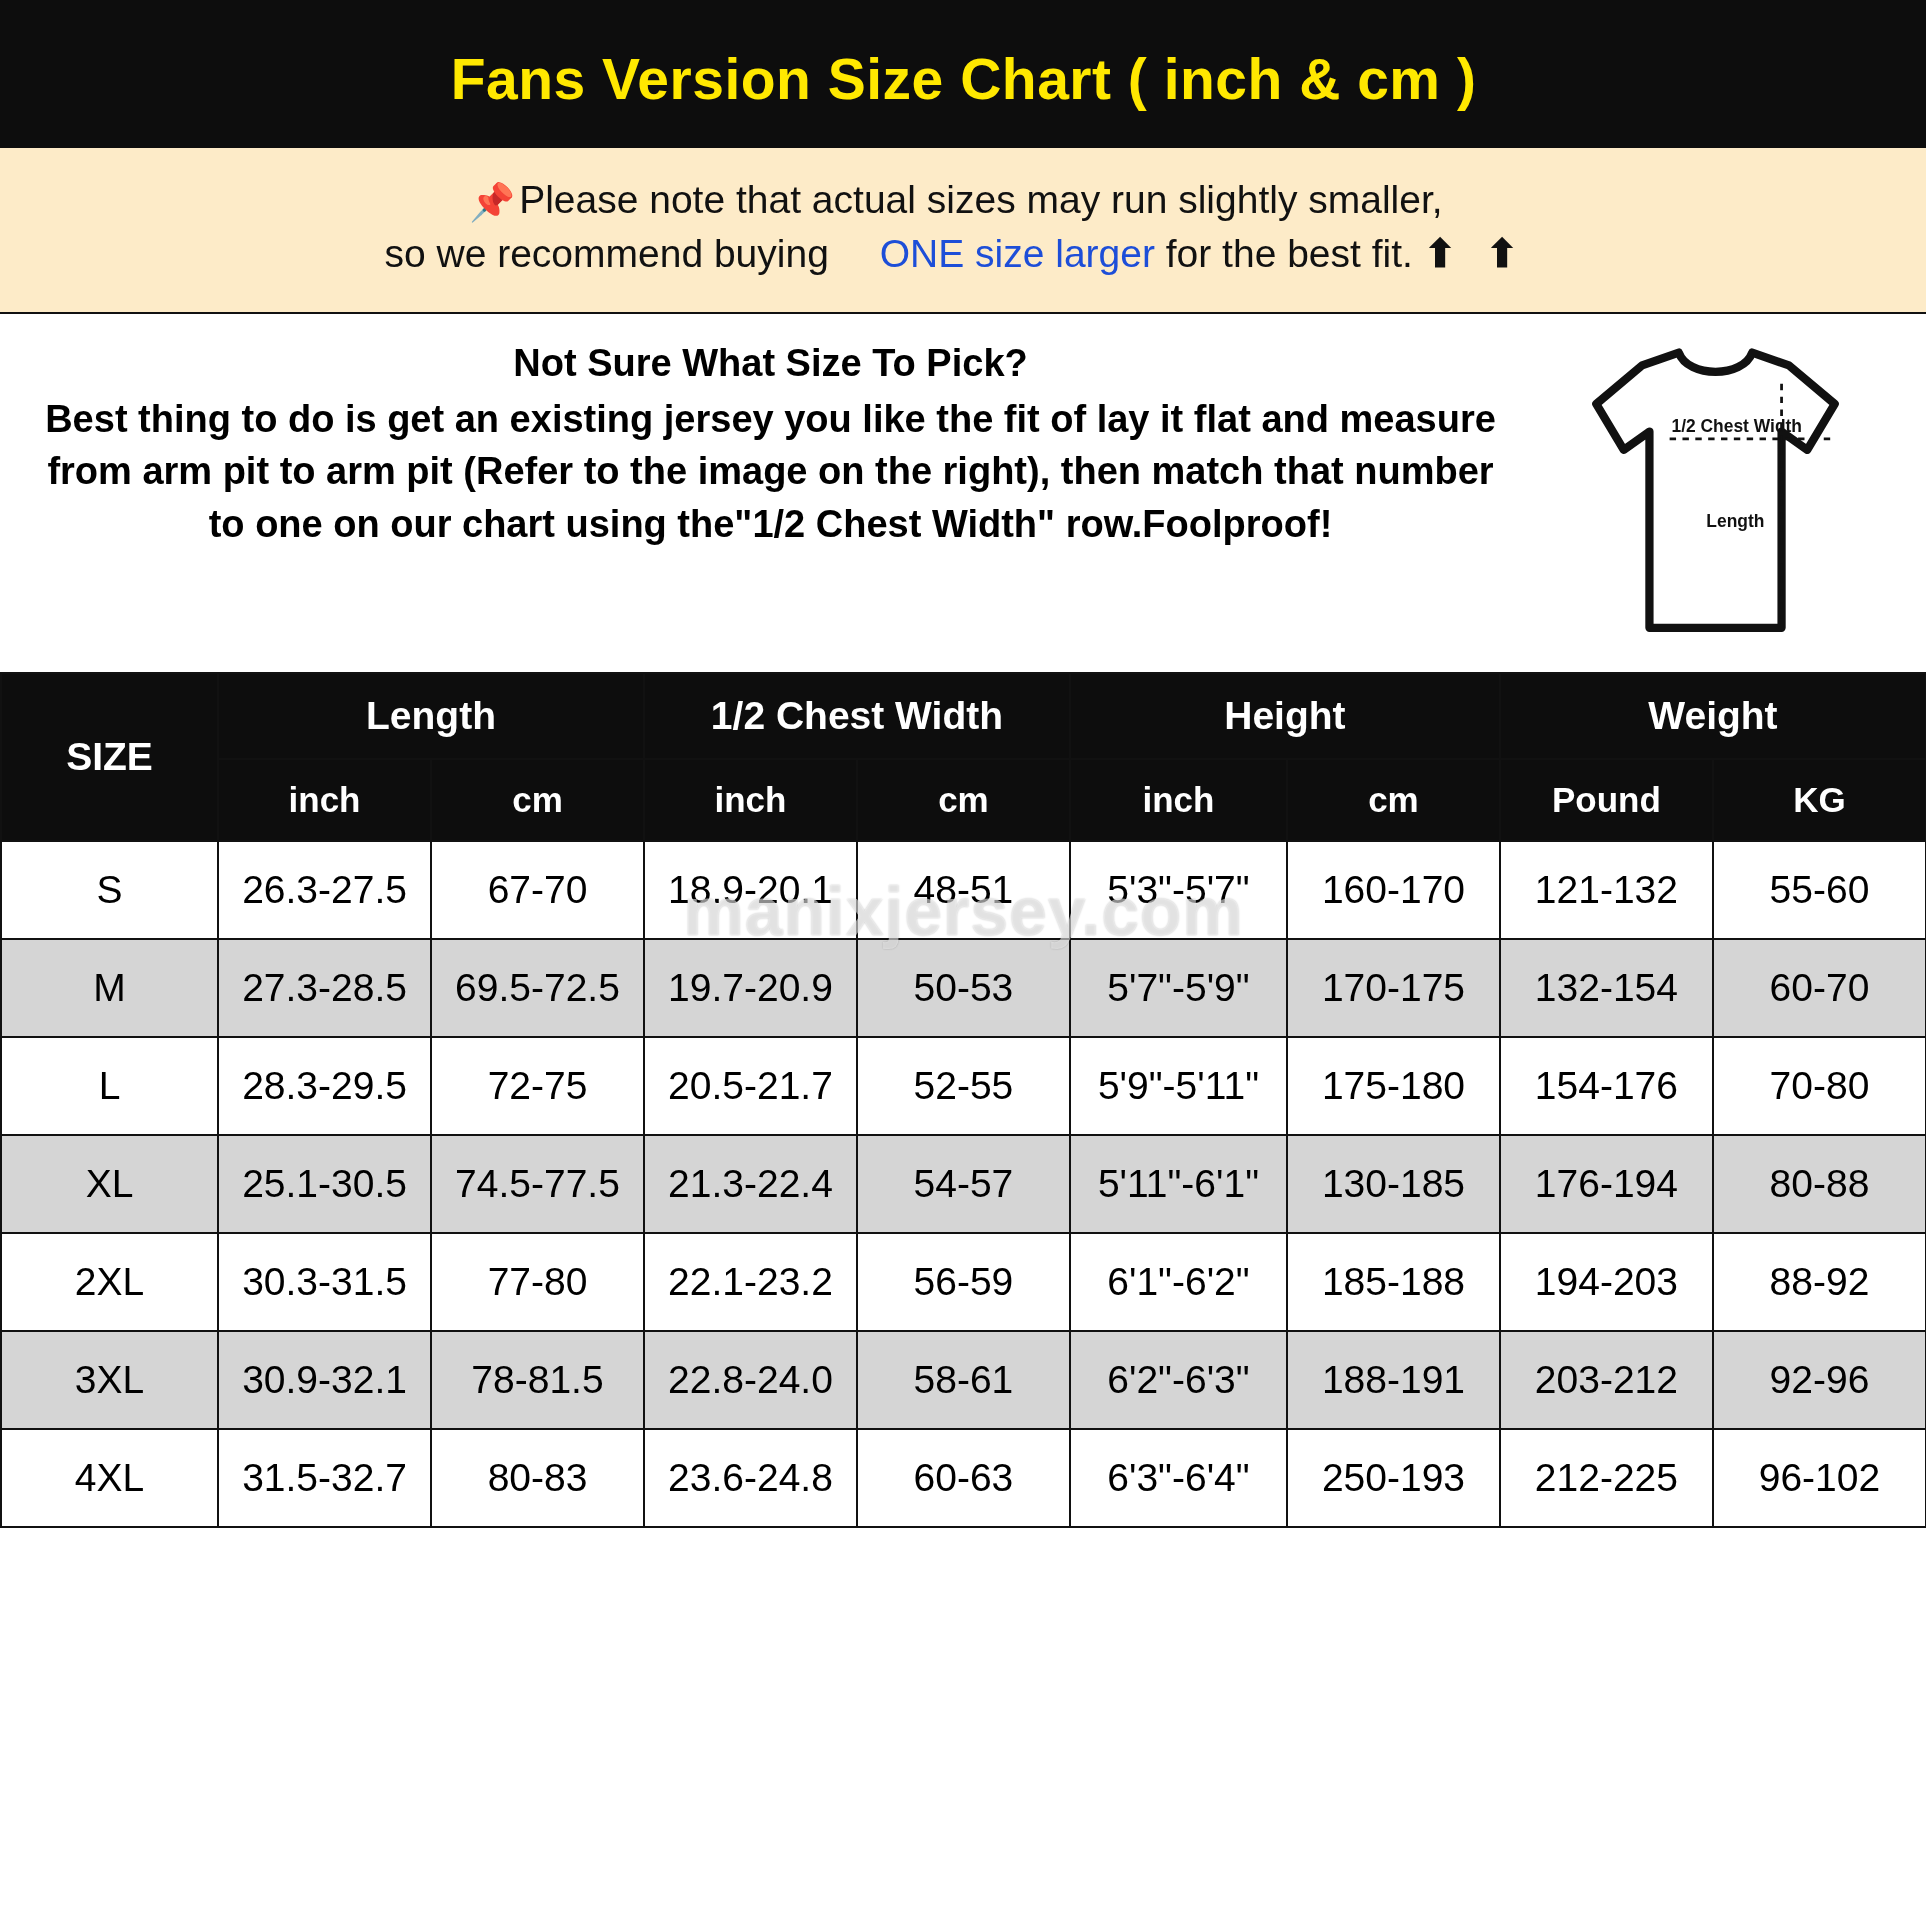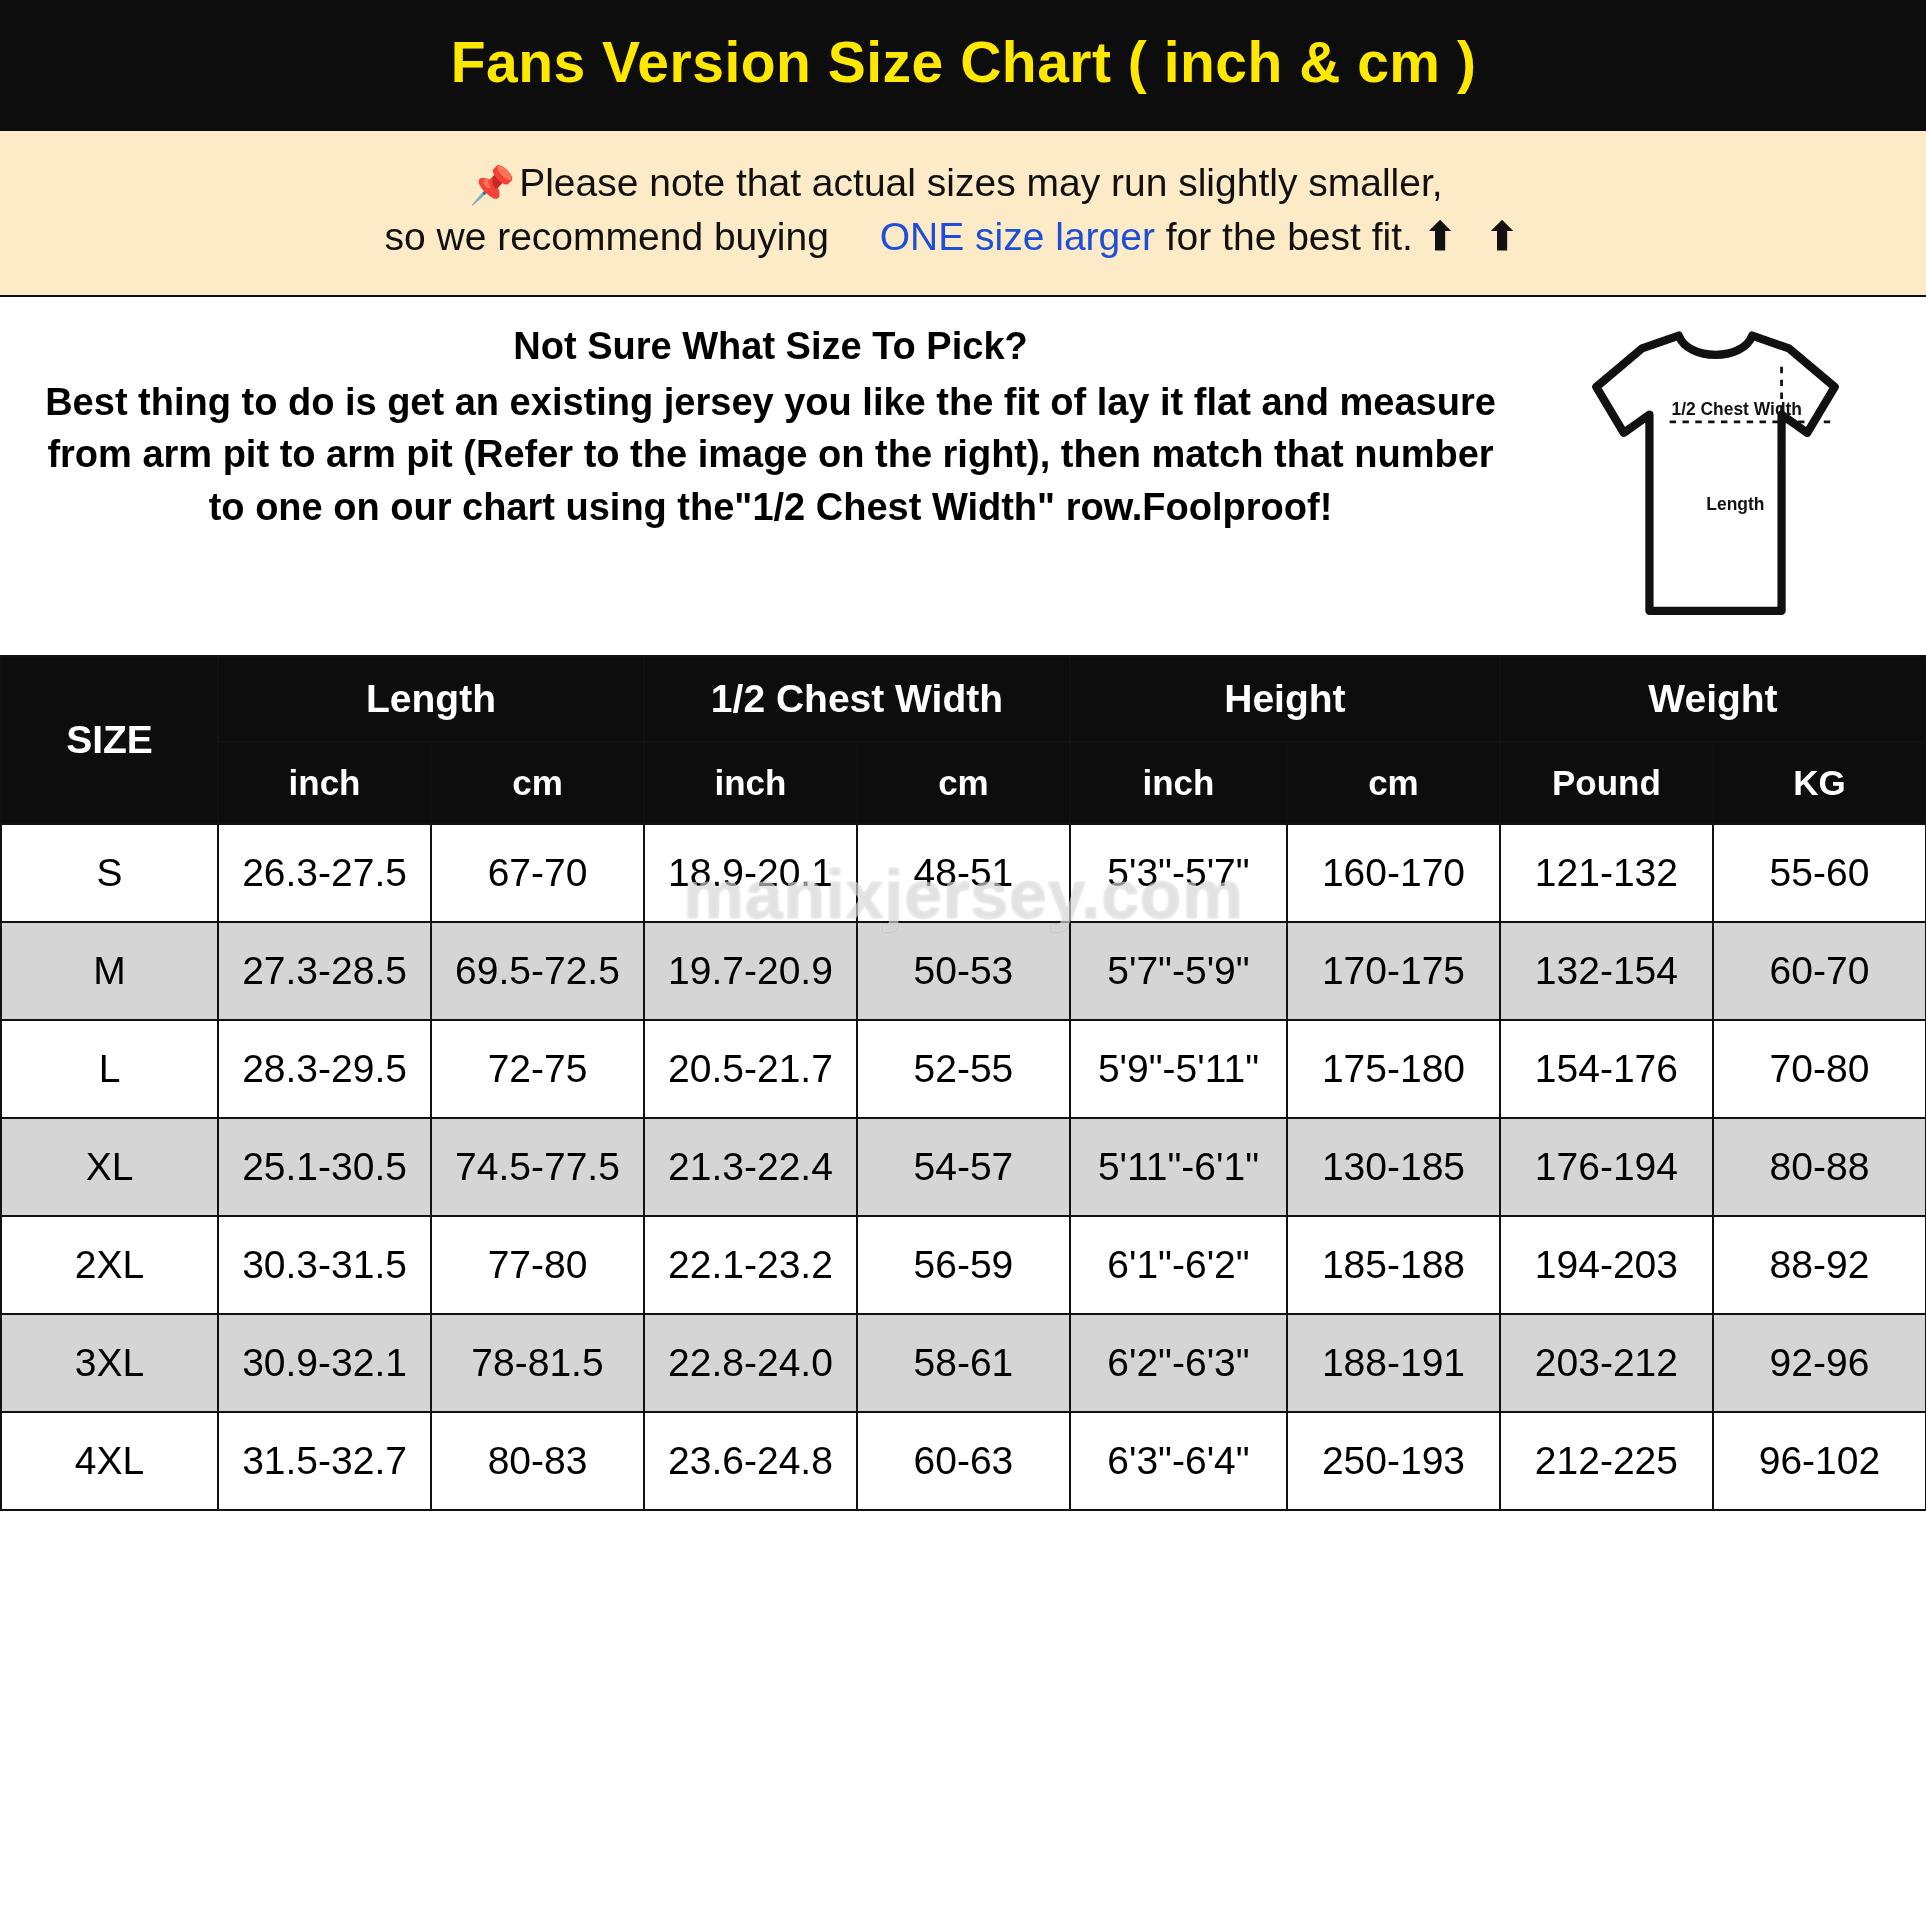--- a/index.html
+++ b/index.html
@@ -14,21 +14,21 @@
   }
   .sheet {
     width: 1927px;
     box-sizing: border-box;
     background: #ffffff;
   }
 
   
   .title-bar {
     background: #0d0d0d;
-    padding: 31px 0 37px 0;
+    padding: 48px 0 37px 0;
     text-align: center;
   }
   .title-bar .title {
     color: #ffe800;
     font-size: 57px;
     font-weight: bold;
     letter-spacing: 0.5px;
     line-height: 1.1;
   }
 

